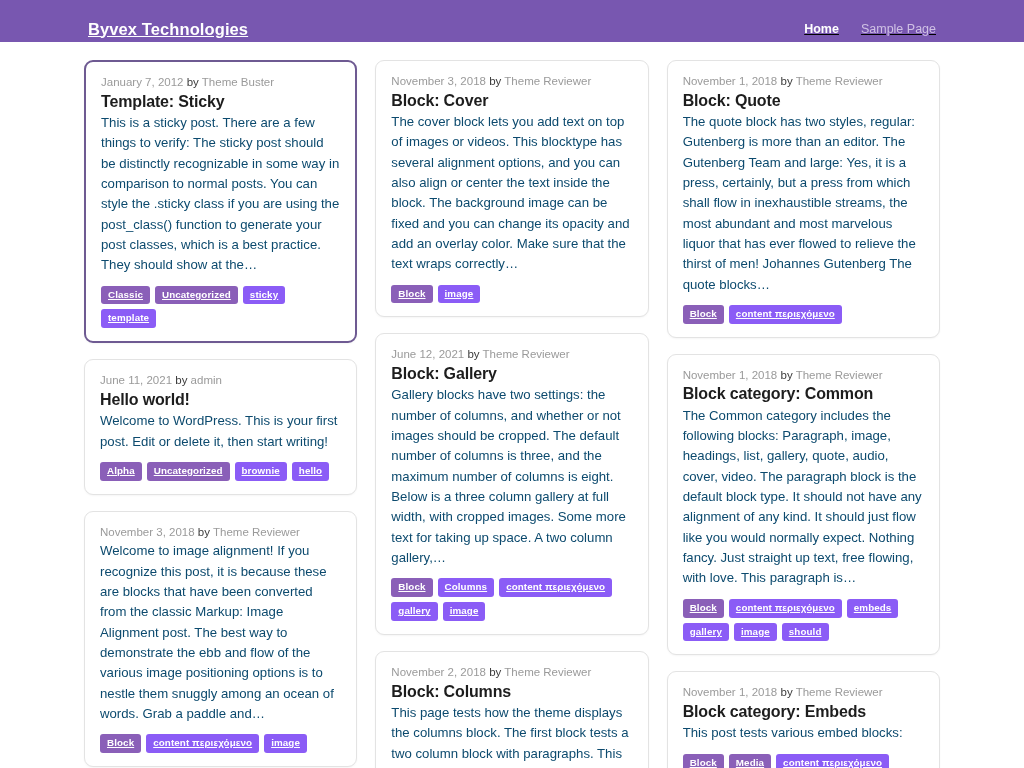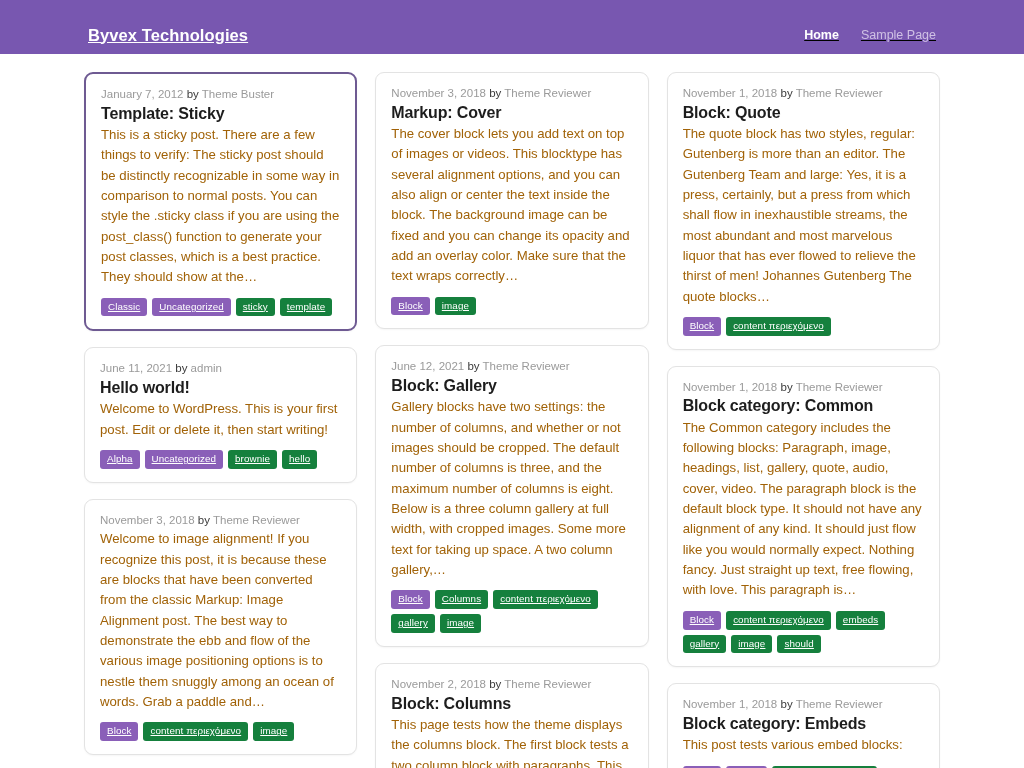--- a/index.html
+++ b/index.html
@@ -10,21 +10,21 @@
     width: 1024px;
     height: 768px;
     overflow: hidden;
     background: #ffffff;
     font-family: "Liberation Sans", sans-serif;
   }
 
   
   .site-header {
     background: #7857b0;
-    height: 54px;
+    height: 42px;
     display: flex;
     align-items: center;
     justify-content: space-between;
     padding: 16px 88px 0 88px;
   }
   .site-title {
     color: #ffffff;
     font-size: 16.5px;
     font-weight: bold;
     letter-spacing: 0.1px;
@@ -89,42 +89,42 @@
     font-weight: bold;
     color: #1d1d1d;
     line-height: 1.22;
     margin: 1px 0 2px 0;
     letter-spacing: -0.15px;
   }
 
   .post-excerpt {
     font-size: 13.2px;
     line-height: 1.54;
-    color: #a16207;
+    color: #0c4a6e;
     margin: 0 0 10px 0;
   }
 
   .taxonomy-list {
     display: flex;
     flex-wrap: wrap;
     gap: 5px 5px;
   }
   .tax-term {
     display: inline-block;
     font-size: 9.8px;
-    font-weight: normal;
+    font-weight: bold;
     line-height: 1;
     padding: 4px 7px 5px 7px;
     border-radius: 3px;
     color: #ffffff;
     white-space: nowrap;
     letter-spacing: 0.1px;
   }
   .tax-term.term-category { background: #8a5fb8; }
-  .tax-term.term-tag { background: #15803d; }
+  .tax-term.term-tag { background: #8b5cf6; }
 </style>
 </head>
 <body>
 
 <header class="site-header">
   <a class="site-title" href="#">Byvex Technologies</a>
   <nav class="main-nav">
       <a class="nav-link is-current" href="#">Home</a>
       <a class="nav-link" href="#">Sample Page</a>
     </nav>
@@ -158,21 +158,21 @@
         <div class="post-meta"><span>November 3, 2018</span> <span class="meta-by">by</span> <span class="meta-author">Theme Reviewer</span></div>
         <p class="post-excerpt">Welcome to image alignment! If you recognize this post, it is because these are blocks that have been converted from the classic Markup: Image Alignment post. The best way to demonstrate the ebb and flow of the various image positioning options is to nestle them snuggly among an ocean of words. Grab a paddle and…</p>
         <div class="taxonomy-list">
           <a href="#" class="tax-term term-category">Block</a>
           <a href="#" class="tax-term term-tag">content περιεχόμενο</a>
           <a href="#" class="tax-term term-tag">image</a>
         </div>
       </article>
       <article class="post-card">
         <div class="post-meta"><span>November 3, 2018</span> <span class="meta-by">by</span> <span class="meta-author">Theme Reviewer</span></div>
-        <h2 class="post-title">Markup: Cover</h2>
+        <h2 class="post-title">Block: Cover</h2>
         <p class="post-excerpt">The cover block lets you add text on top of images or videos. This blocktype has several alignment options, and you can also align or center the text inside the block. The background image can be fixed and you can change its opacity and add an overlay color. Make sure that the text wraps correctly…</p>
         <div class="taxonomy-list">
           <a href="#" class="tax-term term-category">Block</a>
           <a href="#" class="tax-term term-tag">image</a>
         </div>
       </article>
       <article class="post-card">
         <div class="post-meta"><span>June 12, 2021</span> <span class="meta-by">by</span> <span class="meta-author">Theme Reviewer</span></div>
         <h2 class="post-title">Block: Gallery</h2>
         <p class="post-excerpt">Gallery blocks have two settings: the number of columns, and whether or not images should be cropped. The default number of columns is three, and the maximum number of columns is eight. Below is a three column gallery at full width, with cropped images. Some more text for taking up space. A two column gallery,…</p>

